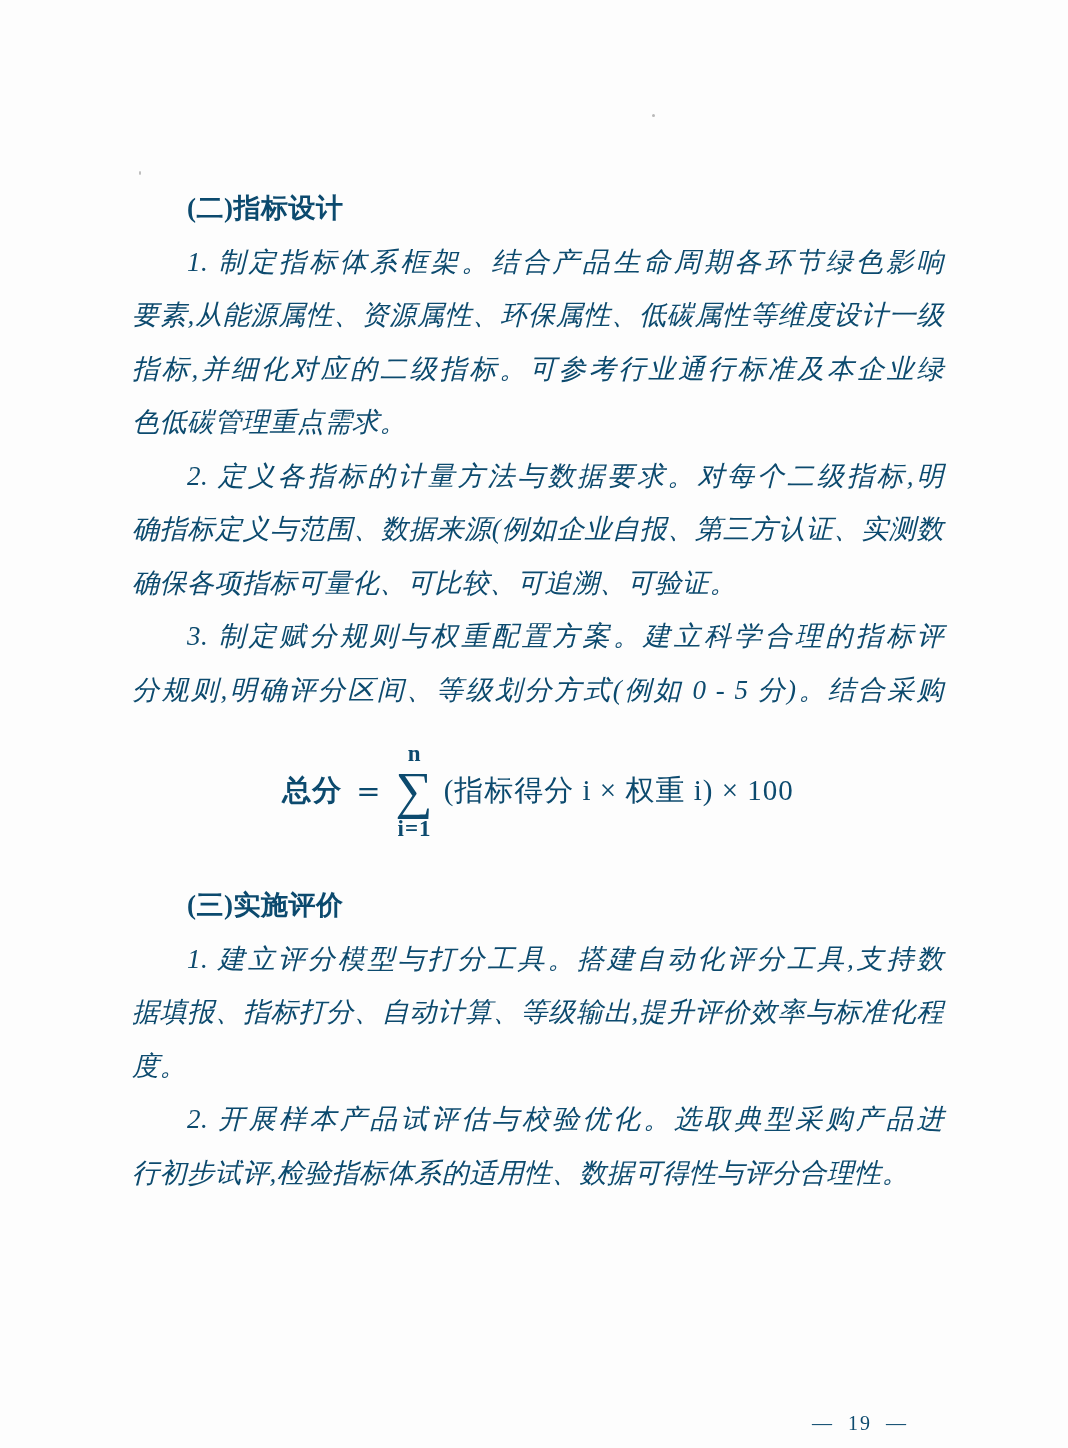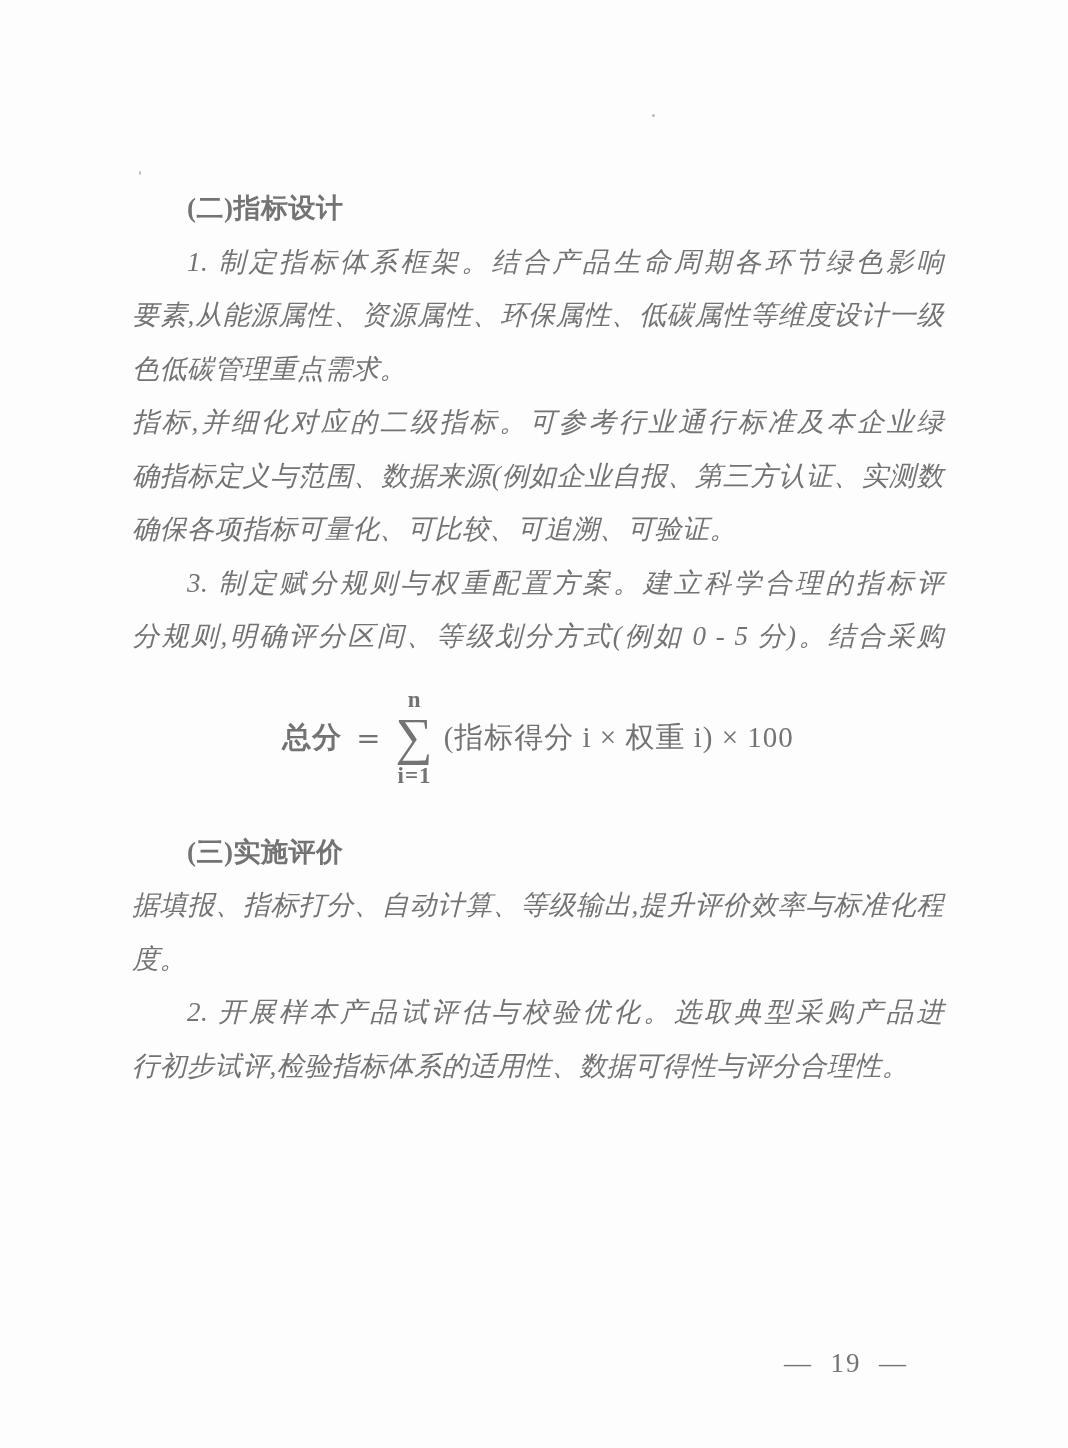--- a/index.html
+++ b/index.html
@@ -5,21 +5,21 @@
   html, body {
     margin: 0;
     padding: 0;
     background: #ffffff;
   }
   .page {
     position: relative;
     width: 1068px;
     height: 1448px;
     background: #fdfdfd;
-    color: #737373;
+    color: #0c4a6e;
     font-family: "Liberation Serif", "DejaVu Serif", serif;
     overflow: hidden;
   }
   .doc-body {
     position: absolute;
     left: 132px;
     top: 182px;
     width: 812px;
     font-size: 27px;
     line-height: 53.5px;
@@ -75,23 +75,23 @@
   }
   .f-sum-bot {
     font-size: 23px;
     font-weight: 600;
     line-height: 1;
     margin-top: 2px;
   }
   .f-body { white-space: pre; text-align: center; }
   .page-number {
     position: absolute;
-    top: 1348px;
+    top: 1412px;
     right: 160px;
-    font-size: 27px;
+    font-size: 20px;
     letter-spacing: 2px;
     white-space: pre;
   }
   .speck {
     position: absolute;
     background: #b9b9b9;
     border-radius: 50%;
   }
   .speck-1 { left: 652px; top: 114px; width: 3px; height: 3px; }
   .speck-2 { left: 139px; top: 171px; width: 2px; height: 4px; }
@@ -101,43 +101,45 @@
 
 <div class="page">
   <div class="speck speck-1"></div>
   <div class="speck speck-2"></div>
 
   <div class="doc-body">
       <div class="blk-heading">(二)指标设计</div>
       <div class="blk-para">
         <div class="pline indent fill">1. 制定指标体系框架。结合产品生命周期各环节绿色影响</div>
         <div class="pline fill">要素,从能源属性、资源属性、环保属性、低碳属性等维度设计一级</div>
+        <div class="pline fill">指标,并细化对应的二级指标。可参考行业通行标准及本企业绿</div>
         <div class="pline end">色低碳管理重点需求。</div>
-        <div class="pline fill">指标,并细化对应的二级指标。可参考行业通行标准及本企业绿</div>
       </div>
       <div class="blk-para">
+        <div class="pline indent fill">2. 定义各指标的计量方法与数据要求。对每个二级指标,明</div>
         <div class="pline fill">确指标定义与范围、数据来源(例如企业自报、第三方认证、实测数</div>
         <div class="pline end">确保各项指标可量化、可比较、可追溯、可验证。</div>
       </div>
       <div class="blk-para">
         <div class="pline indent fill">3. 制定赋分规则与权重配置方案。建立科学合理的指标评</div>
         <div class="pline fill">分规则,明确评分区间、等级划分方式(例如 0 - 5 分)。结合采购</div>
       </div>
       <div class="blk-formula">
         <span class="f-lhs">总分</span>
         <span class="f-eq">=</span>
         <span class="f-sum">
           <span class="f-sum-top">n</span>
           <span class="f-sum-sym">∑</span>
           <span class="f-sum-bot">i=1</span>
         </span>
         <span class="f-body">(指标得分 i × 权重 i) × 100</span>
       </div>
       <div class="blk-heading">(三)实施评价</div>
       <div class="blk-para">
+        <div class="pline indent fill">1. 建立评分模型与打分工具。搭建自动化评分工具,支持数</div>
         <div class="pline fill">据填报、指标打分、自动计算、等级输出,提升评价效率与标准化程</div>
         <div class="pline end">度。</div>
       </div>
       <div class="blk-para">
         <div class="pline indent fill">2. 开展样本产品试评估与校验优化。选取典型采购产品进</div>
         <div class="pline end">行初步试评,检验指标体系的适用性、数据可得性与评分合理性。</div>
       </div>
     </div>
 
   <div class="page-number">—  19  —</div>

